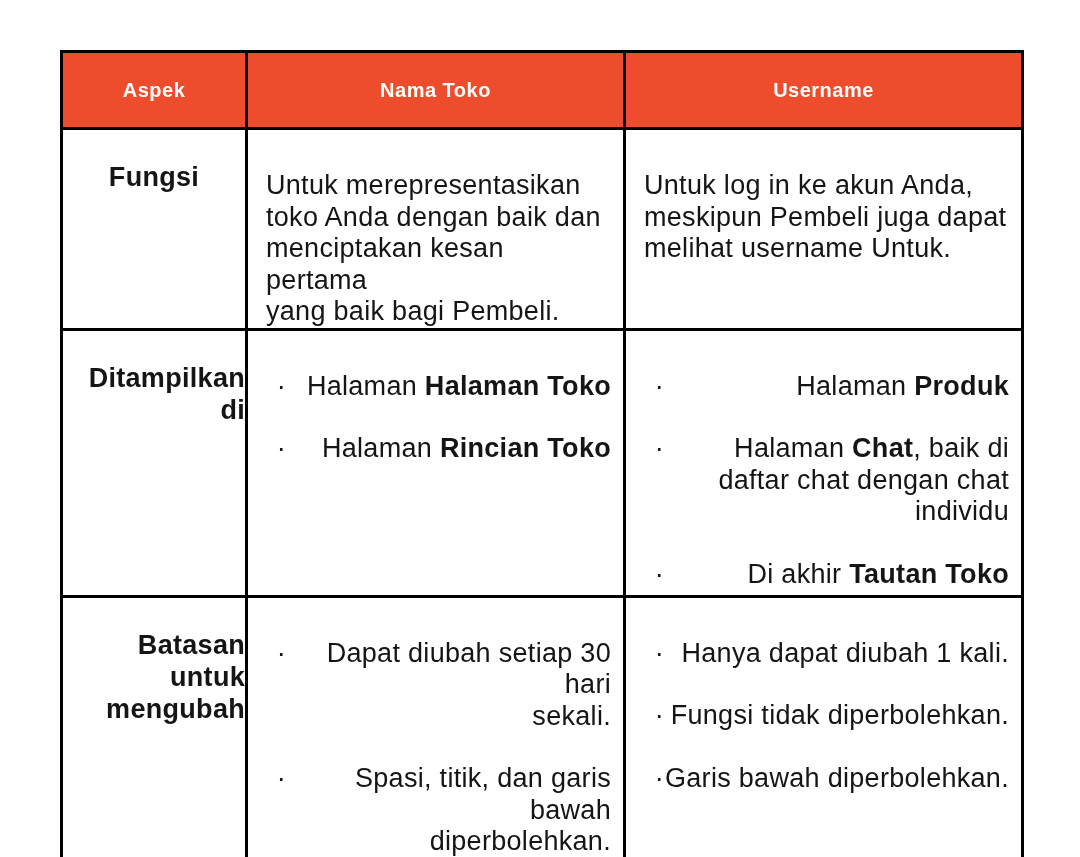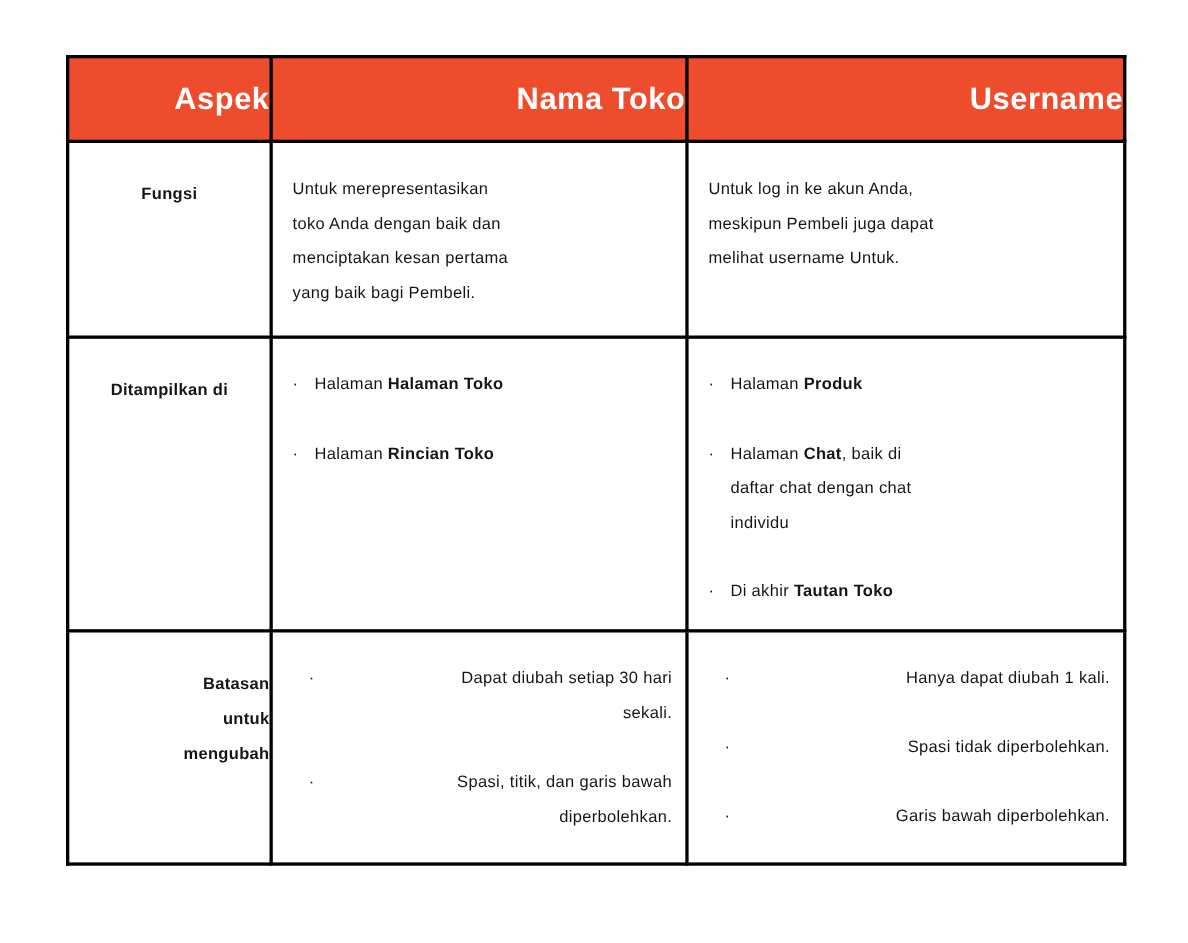--- a/index.html
+++ b/index.html
@@ -19,32 +19,32 @@
   table.cmp{
     position:absolute;left:60px;top:50px;
     border-collapse:collapse;table-layout:fixed;width:961px;
   }
   col.c1{width:185px;}
   col.c2{width:378px;}
   col.c3{width:398px;}
   th,td{border:3px solid var(--border);}
   th{
     height:77px;background:var(--header-bg);color:var(--header-text);
-    font-size:28px;font-weight:700;text-align:right;vertical-align:middle;
+    font-size:20px;font-weight:700;text-align:center;vertical-align:middle;
     letter-spacing:0.5px;
   }
-  td{vertical-align:top;font-size:15px;line-height:31.5px;letter-spacing:0.3px;}
+  td{vertical-align:top;font-size:27px;line-height:31.5px;letter-spacing:0.3px;}
   tr.r1 td{height:178px;}
-  tr.r2 td{height:267px;}
+  tr.r2 td{height:267px;text-align:right;}
   tr.r3 td{height:212px;text-align:right;}
   td.label-cell{
     text-align:center;padding-top:31px;font-weight:700;
     white-space:pre-wrap;line-height:32px;
   }
-  td.content-cell{padding:26px 12px 0 18px;}
+  td.content-cell{padding:40px 12px 0 18px;}
   .para{white-space:pre-wrap;display:block;}
   .bullet-item{display:flex;}
   .bullet-item + .bullet-item{margin-top:31px;}
   .dot{flex:0 0 20px;}
   .bullet-text{flex:1;white-space:pre-wrap;}
   .b{font-weight:700;}
   .i{}
 </style>
 </head>
 <body>
@@ -128,21 +128,21 @@
 diperbolehkan.</span></span>
           </div>
         </td>
       <td class="content-cell">
           <div class="bullet-item">
             <span class="dot">·</span>
             <span class="bullet-text"><span>Hanya dapat diubah 1 kali.</span></span>
           </div>
           <div class="bullet-item">
             <span class="dot">·</span>
-            <span class="bullet-text"><span>Spasi tidak diperbolehkan.</span></span>
+            <span class="bullet-text"><span>Fungsi tidak diperbolehkan.</span></span>
           </div>
           <div class="bullet-item">
             <span class="dot">·</span>
             <span class="bullet-text"><span>Garis bawah diperbolehkan.</span></span>
           </div>
         </td>
     </tr>
   </tbody>
 </table>
 

